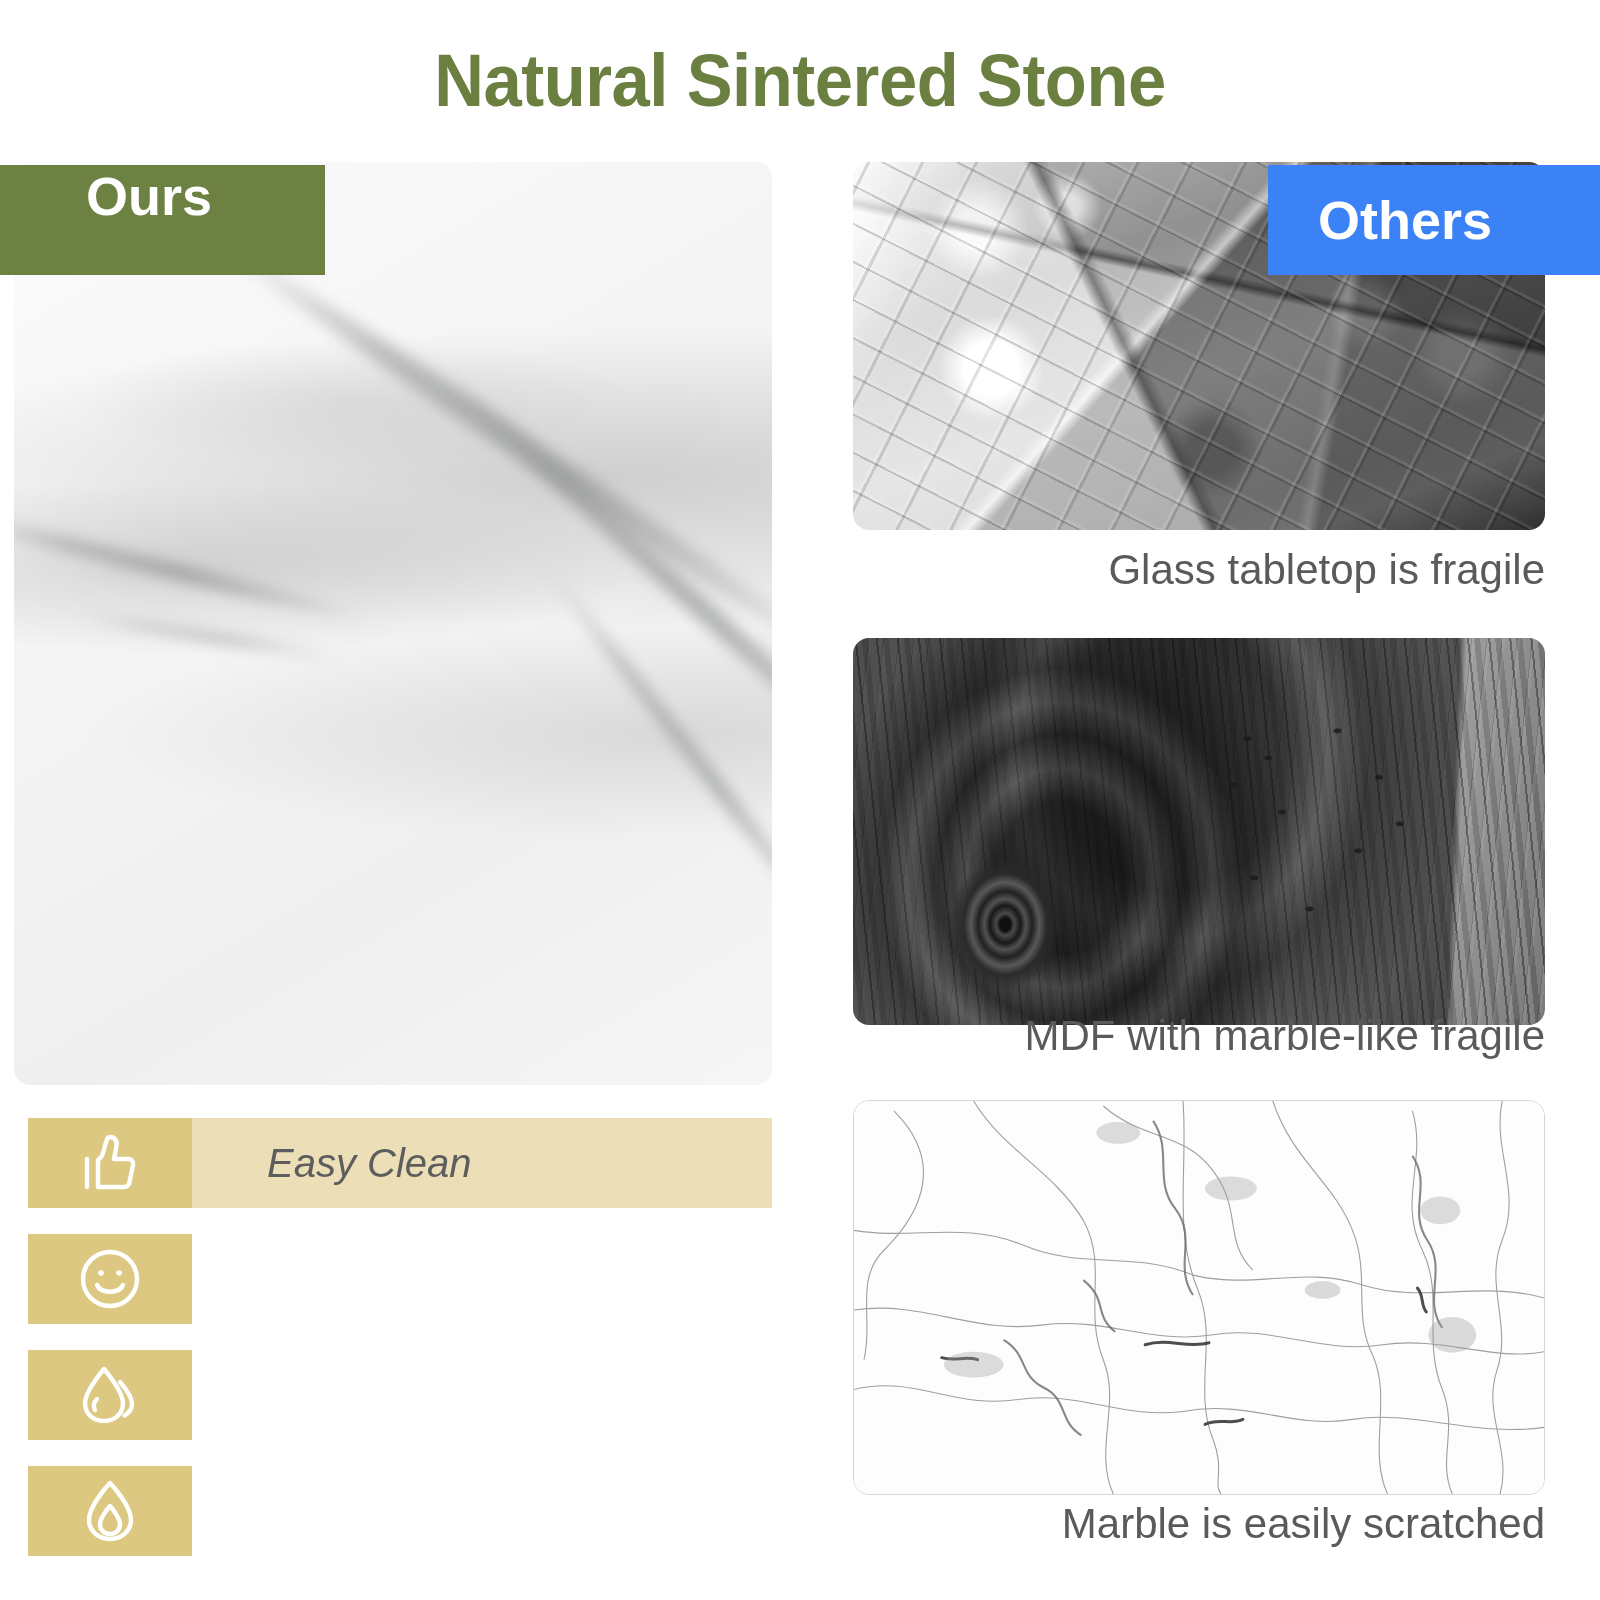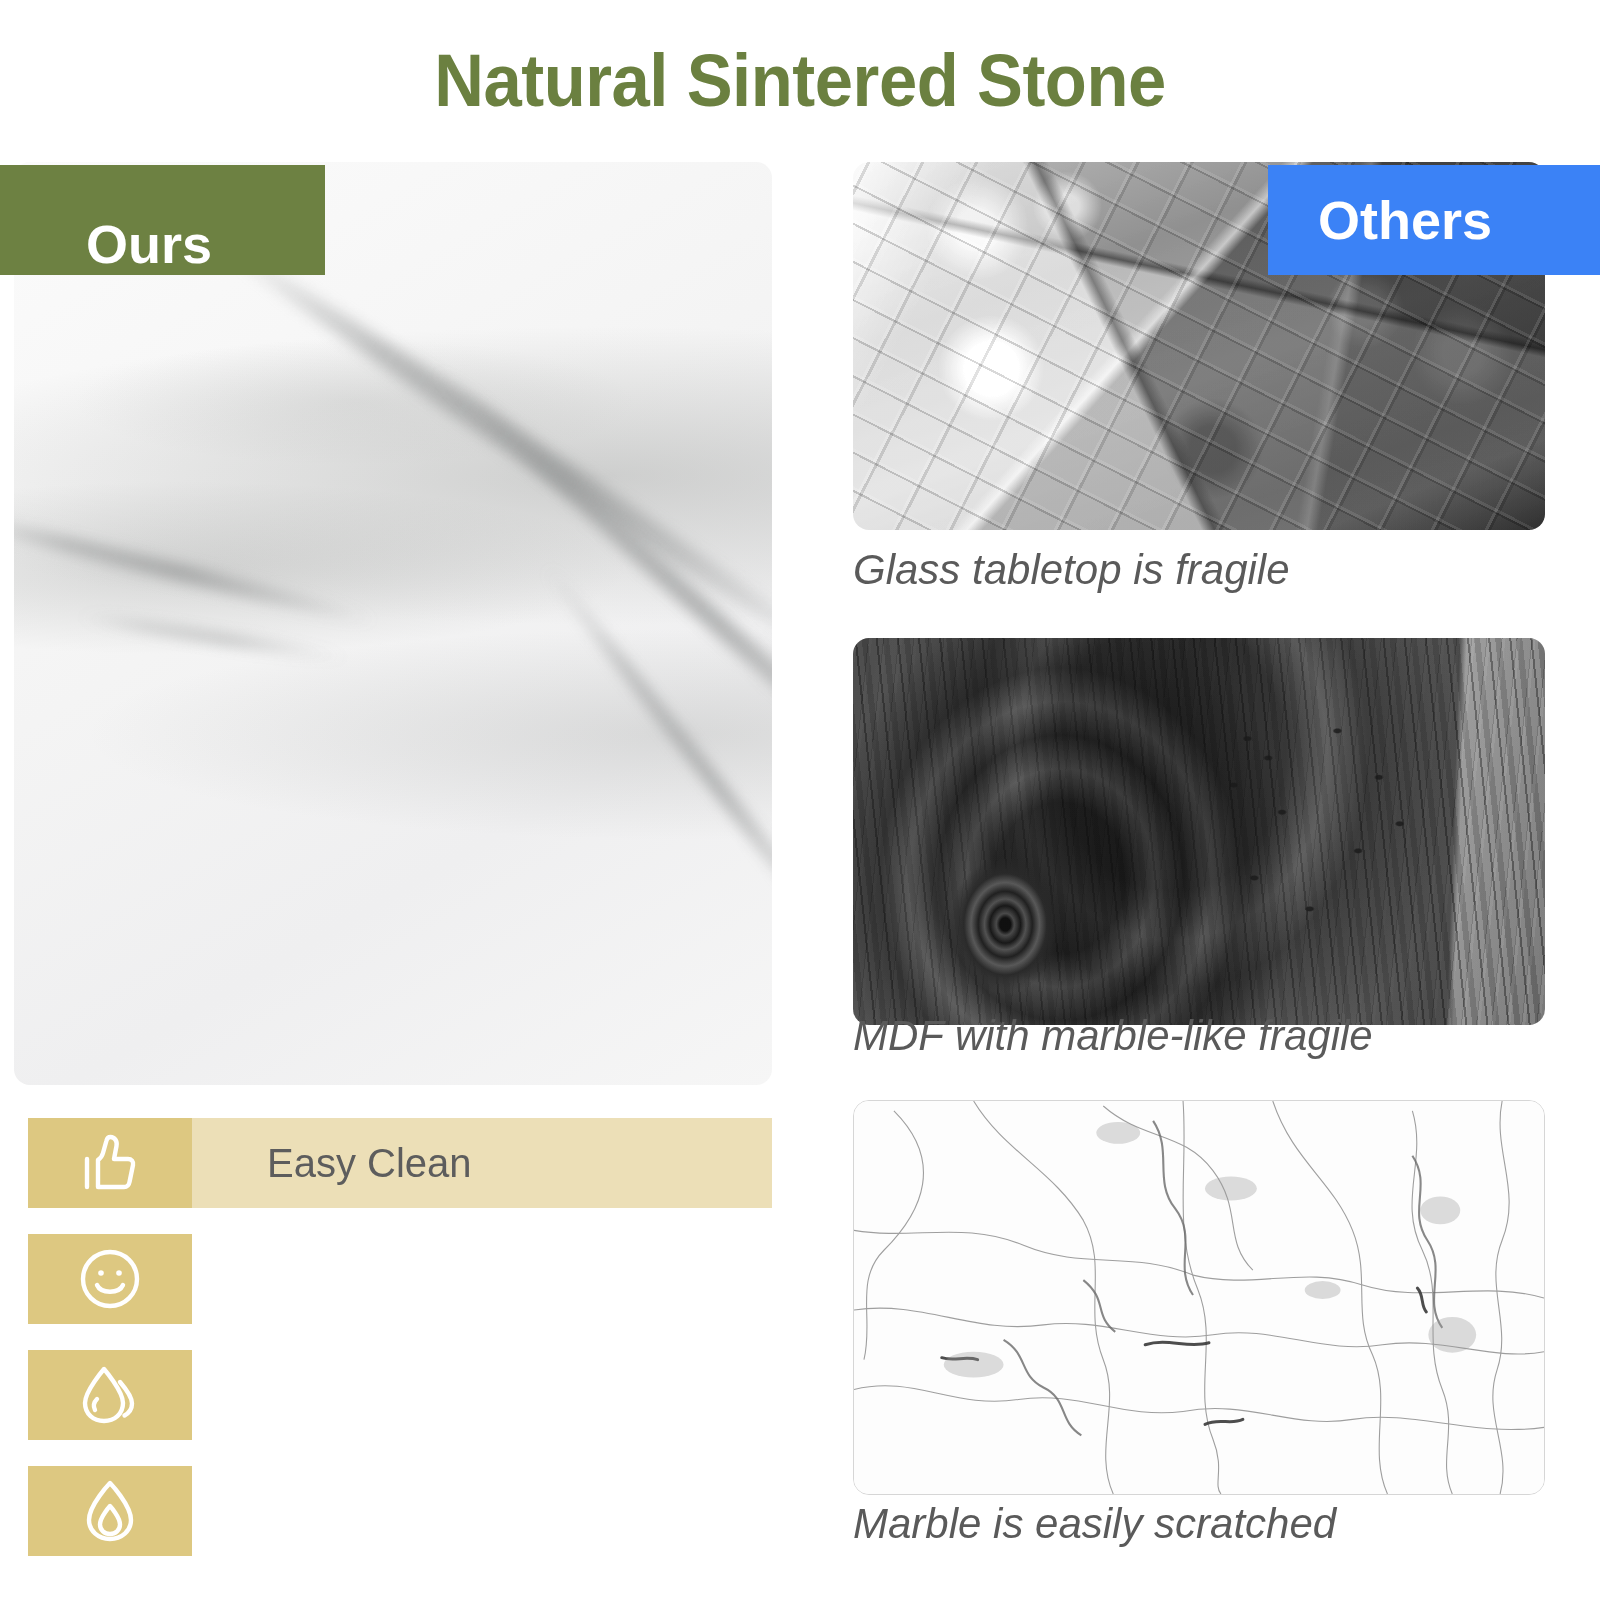--- a/index.html
+++ b/index.html
@@ -60,21 +60,21 @@
   .ours-panel .v5 { left: 60px; top: 470px; width: 280px; height: 11px; transform: rotate(9deg); opacity: .7; }
 
   .ours-badge {
     position: absolute;
     left: 0;
     top: 165px;
     width: 325px;
     height: 110px;
     background: #6d8142;
     display: flex;
-    align-items: flex-end;
+    align-items: flex-start;
     z-index: 5;
   }
   .ours-badge span {
     color: #ffffff;
     font-size: 54px;
     font-weight: bold;
     margin-left: 86px;
     letter-spacing: 0px;
   }
 
@@ -98,20 +98,21 @@
     align-items: center;
     justify-content: center;
     flex: none;
   }
   .feature-icon svg { display: block; }
   .feature-label {
     flex: 1;
     background: #ecdfb7;
     display: flex;
     align-items: center;
+    font-style: italic;
   }
   .feature-label span {
     color: #5d5d5d;
     font-size: 40px;
     margin-left: 75px;
   }
 
   
   .others-badge {
     position: absolute;
@@ -145,25 +146,24 @@
   .photo-marble {
     left: 853px; top: 1100px; width: 692px; height: 395px;
     border: 1px solid #d6d6d6;
     box-sizing: border-box;
   }
 
   .caption {
     position: absolute;
     width: 692px;
     left: 853px;
-    text-align: left;
+    text-align: right;
     color: #5a5a5a;
     font-size: 42px;
     white-space: nowrap;
-    font-style: italic;
   }
   .cap-glass  { top: 546px; }
   .cap-mdf    { top: 1012px; }
   .cap-marble { top: 1500px; }
 
   
   .tex-glass {
     position: absolute; inset: 0;
     background:
       linear-gradient(118deg, rgba(255,255,255,.55) 0%, rgba(255,255,255,0) 16%),

